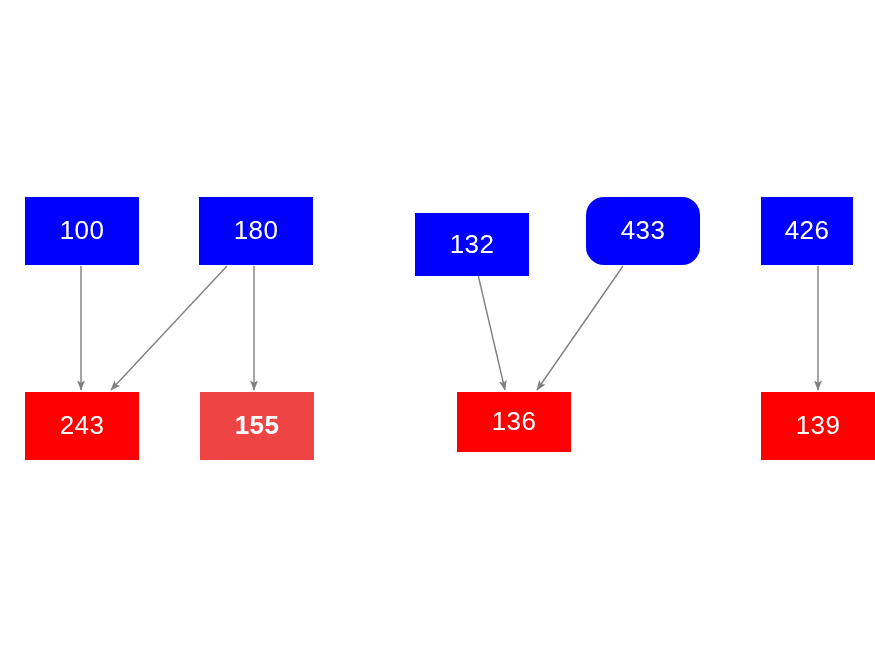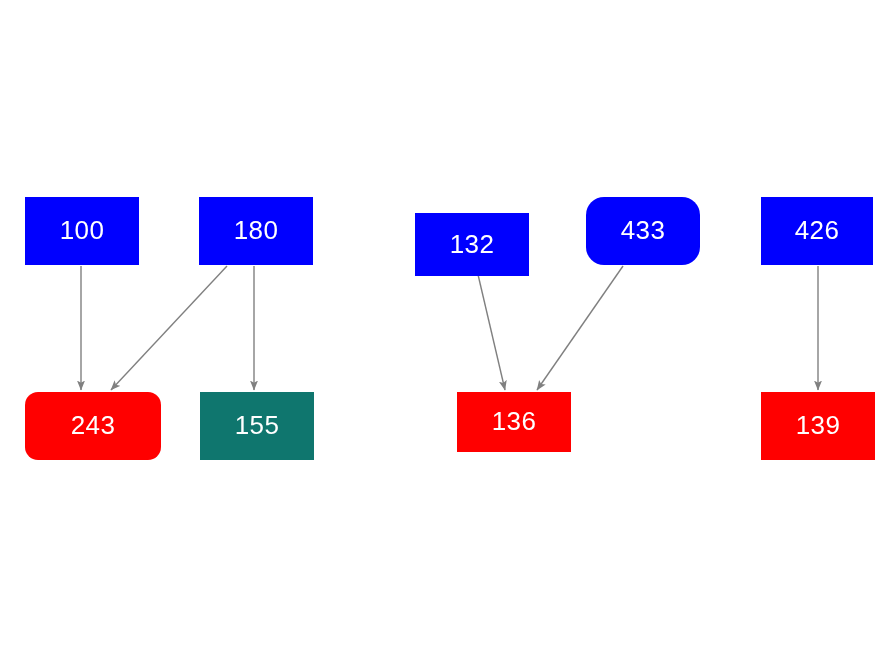--- a/index.html
+++ b/index.html
@@ -77,27 +77,27 @@
       </div>
       <div class="node node-source" style="left: 188px; top: 197px; width: 114px; height: 68px; background: rgb(0, 0, 255); color: rgb(255, 255, 255);">
         <span class="node-label">180</span>
       </div>
       <div class="node node-source" style="left: 404px; top: 213px; width: 114px; height: 63px; background: rgb(0, 0, 255); color: rgb(255, 255, 255);">
         <span class="node-label">132</span>
       </div>
       <div class="node node-source" style="left: 575px; top: 197px; width: 114px; height: 68px; background: rgb(0, 0, 255); color: rgb(255, 255, 255); border-radius: 18px;">
         <span class="node-label">433</span>
       </div>
-      <div class="node node-source" style="left: 750px; top: 197px; width: 112px; height: 68px; background: rgb(0, 0, 255); color: rgb(255, 255, 255);">
+      <div class="node node-source" style="left: 750px; top: 197px; width: 92px; height: 68px; background: rgb(0, 0, 255); color: rgb(255, 255, 255);">
         <span class="node-label">426</span>
       </div>
-      <div class="node node-target" style="left: 14px; top: 392px; width: 136px; height: 68px; background: rgb(255, 0, 0); color: rgb(255, 255, 255); border-radius: 13px;">
+      <div class="node node-target" style="left: 14px; top: 392px; width: 114px; height: 68px; background: rgb(255, 0, 0); color: rgb(255, 255, 255);">
         <span class="node-label">243</span>
       </div>
-      <div class="node node-target" style="left: 189px; top: 392px; width: 114px; height: 68px; background: #0f766e; color: rgb(255, 255, 255);">
+      <div class="node node-target" style="left: 189px; top: 392px; width: 114px; height: 68px; background: #ef4444; color: rgb(255, 255, 255); font-weight: bold;">
         <span class="node-label">155</span>
       </div>
       <div class="node node-target" style="left: 446px; top: 392px; width: 114px; height: 60px; background: rgb(255, 0, 0); color: rgb(255, 255, 255);">
         <span class="node-label">136</span>
       </div>
       <div class="node node-target" style="left: 750px; top: 392px; width: 114px; height: 68px; background: rgb(255, 0, 0); color: #ffffff;">
         <span class="node-label">139</span>
       </div>
     </div>
 

